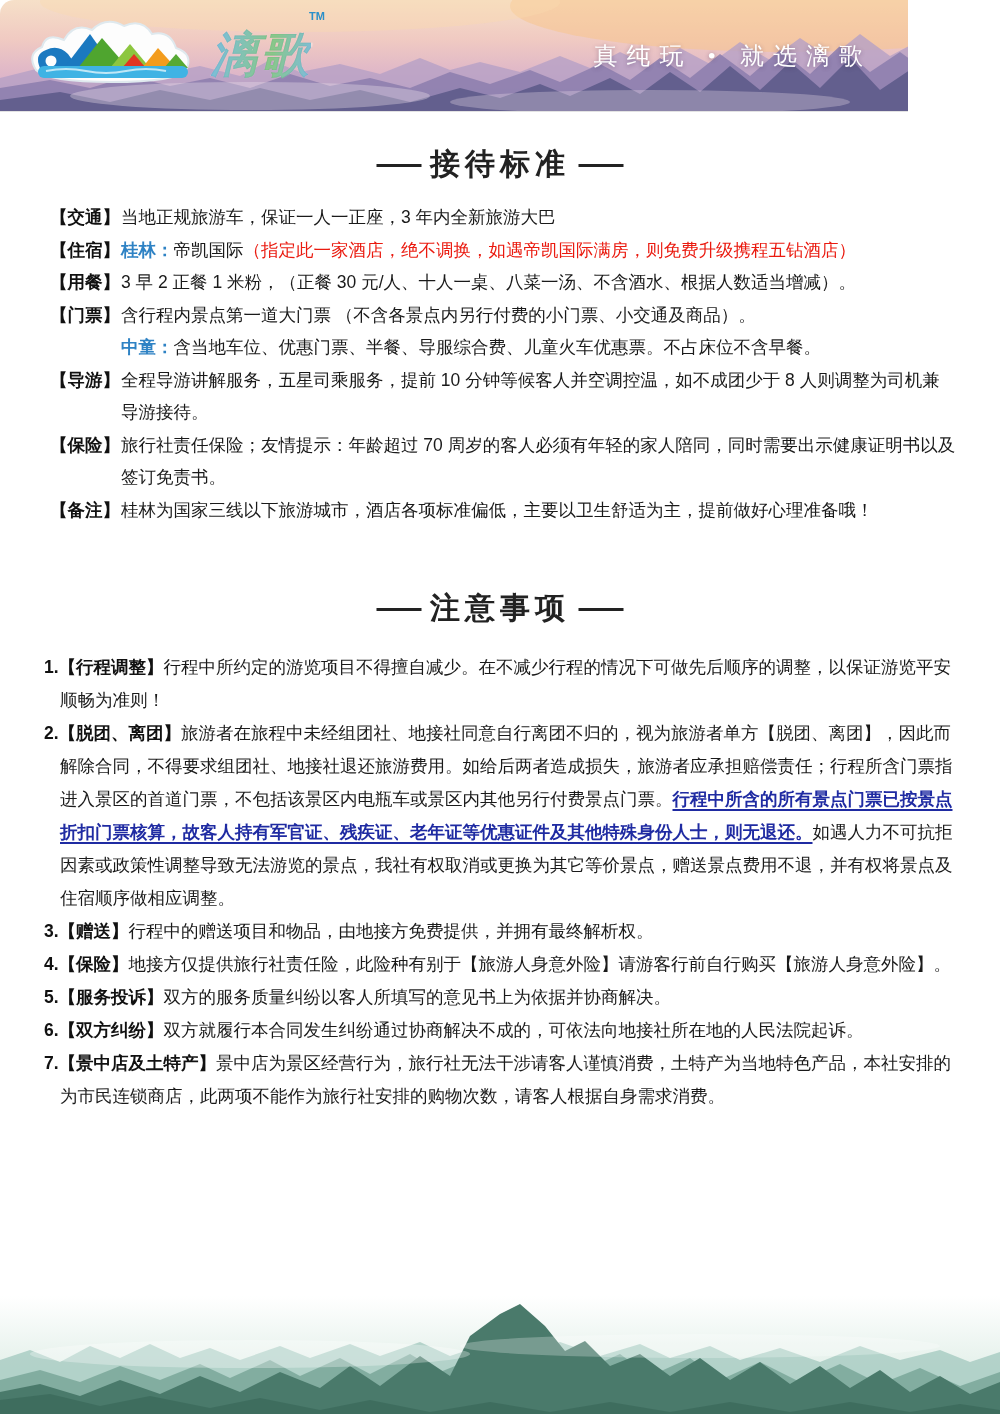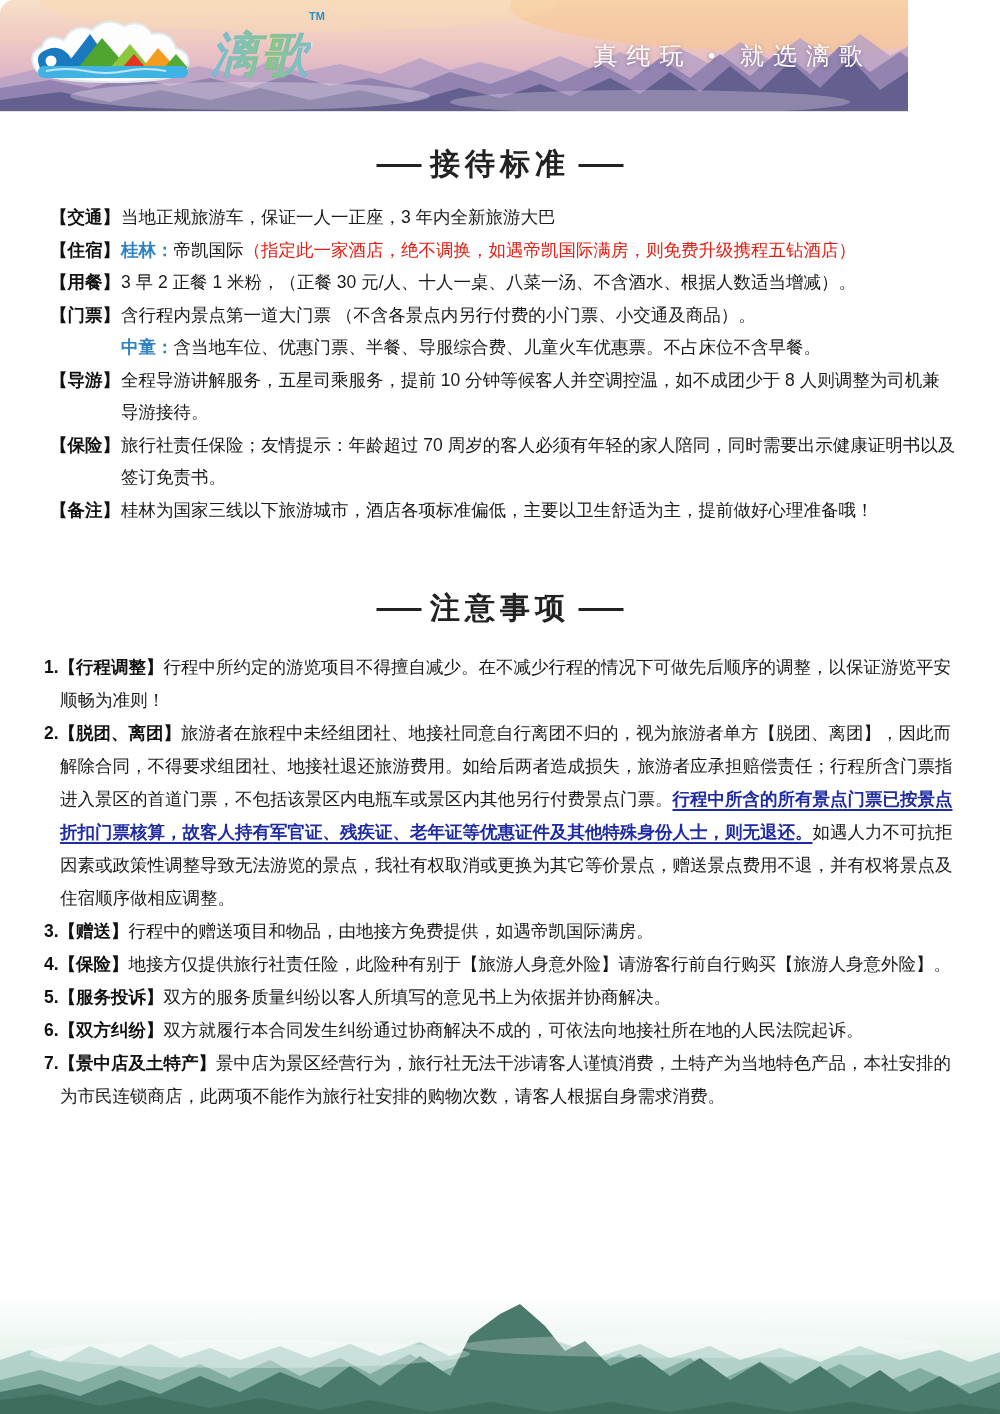--- a/index.html
+++ b/index.html
@@ -152,21 +152,21 @@
 
     <div class="note-item">
       <span class="num">1.</span><span class="label">【行程调整】</span><span class="body"><span class="seg">行程中所约定的游览项目不得擅自减少。在不减少行程的情况下可做先后顺序的调整，以保证游览平安顺畅为准则！</span></span>
     </div>
 
     <div class="note-item">
       <span class="num">2.</span><span class="label">【脱团、离团】</span><span class="body"><span class="seg">旅游者在旅程中未经组团社、地接社同意自行离团不归的，视为旅游者单方【脱团、离团】，因此而解除合同，不得要求组团社、地接社退还旅游费用。如给后两者造成损失，旅游者应承担赔偿责任；行程所含门票指进入景区的首道门票，不包括该景区内电瓶车或景区内其他另行付费景点门票。</span><span class="seg seg-em">行程中所含的所有景点门票已按景点折扣门票核算，故客人持有军官证、残疾证、老年证等优惠证件及其他特殊身份人士，则无退还。</span><span class="seg">如遇人力不可抗拒因素或政策性调整导致无法游览的景点，我社有权取消或更换为其它等价景点，赠送景点费用不退，并有权将景点及住宿顺序做相应调整。</span></span>
     </div>
 
     <div class="note-item">
-      <span class="num">3.</span><span class="label">【赠送】</span><span class="body"><span class="seg">行程中的赠送项目和物品，由地接方免费提供，如遇帝凯国际满房。</span></span>
+      <span class="num">3.</span><span class="label">【赠送】</span><span class="body"><span class="seg">行程中的赠送项目和物品，由地接方免费提供，并拥有最终解析权。</span></span>
     </div>
 
     <div class="note-item">
       <span class="num">4.</span><span class="label">【保险】</span><span class="body"><span class="seg">地接方仅提供旅行社责任险，此险种有别于【旅游人身意外险】请游客行前自行购买【旅游人身意外险】。</span></span>
     </div>
 
     <div class="note-item">
       <span class="num">5.</span><span class="label">【服务投诉】</span><span class="body"><span class="seg">双方的服务质量纠纷以客人所填写的意见书上为依据并协商解决。</span></span>
     </div>
 

